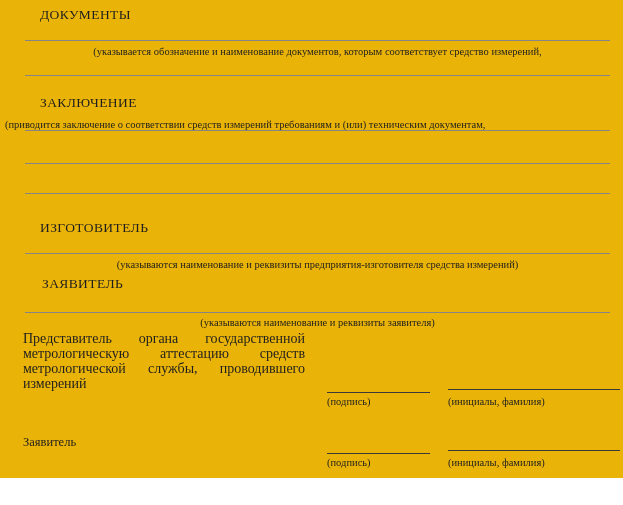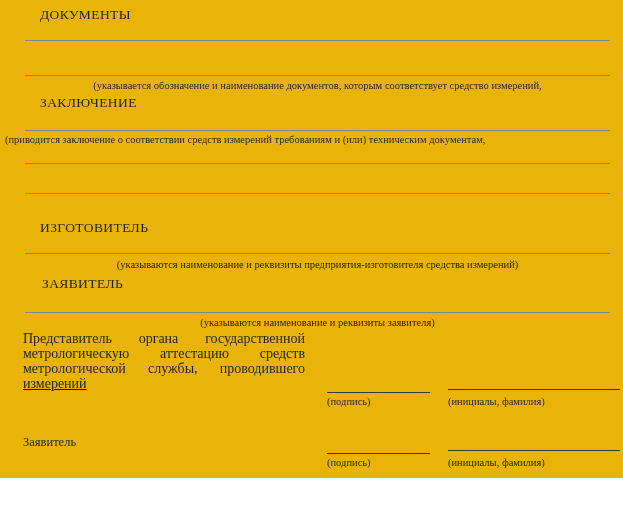--- a/index.html
+++ b/index.html
@@ -49,21 +49,20 @@
     font-size: 14px;
   }
   .para .pline {
     height: 15px;
     line-height: 15px;
     text-align: justify;
     text-align-last: justify;
   }
   .para .pline.last {
     text-align-last: left;
-    text-decoration: underline;
   }
   .plain-label {
     position: absolute;
     font-size: 12.5px;
     white-space: nowrap;
   }
   .sig-line {
     position: absolute;
     height: 0;
     border-top: 1px solid #3a3a3a;
@@ -76,28 +75,28 @@
   }
 </style>
 </head>
 <body>
 
 <div class="doc">
 
   <div class="heading" style="left:40px; top:7px;">ДОКУМЕНТЫ</div>
 
   <div class="rule" style="top:40px;"></div>
-  <div class="caption" style="top:46px;margin-top:34px;">(указывается обозначение и наименование документов, которым соответствует средство измерений,</div>
+  <div class="caption" style="top:46px;">(указывается обозначение и наименование документов, которым соответствует средство измерений,</div>
 
   <div class="rule" style="top:75px;"></div>
 
   <div class="heading" style="left:40px; top:95px;">ЗАКЛЮЧЕНИЕ</div>
 
   <div class="rule" style="top:130px;"></div>
-  <div class="caption left" style="top:134px;">(приводится заключение о соответствии средств измерений требованиям и (или) техническим документам,</div>
+  <div class="caption left" style="top:119px;">(приводится заключение о соответствии средств измерений требованиям и (или) техническим документам,</div>
 
   <div class="rule" style="top:163px;"></div>
 
   <div class="rule" style="top:193px;"></div>
 
   <div class="heading" style="left:40px; top:220px;">ИЗГОТОВИТЕЛЬ</div>
 
   <div class="rule" style="top:253px;"></div>
   <div class="caption" style="top:259px;">(указываются наименование и реквизиты предприятия-изготовителя средства измерений)</div>
 

